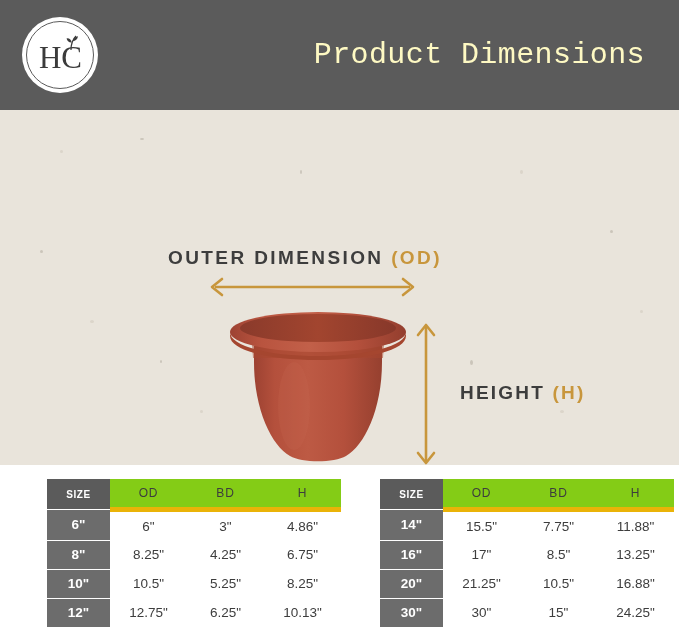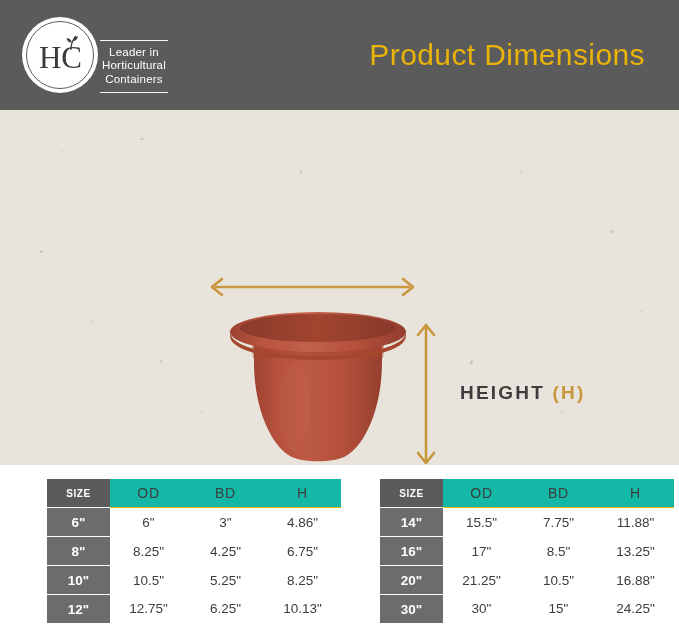--- a/index.html
+++ b/index.html
@@ -53,22 +53,22 @@
     letter-spacing:.2px;
     padding:0 4px;
   }
   .brand-rule{
     height:1px;background:#ffffff;margin:4px 2px 5px;opacity:.95;
   }
   .brand-rule.bottom{margin:6px 2px 0;}
   .brand-line{display:block;white-space:nowrap;}
   .header-title{
     position:absolute;right:34px;top:38px;
-    color:#eab308;
-    font-family:Liberation Sans, sans-serif;
+    color:#fef9c3;
+    font-family:Liberation Mono, monospace;
     font-size:30px;
     letter-spacing:.4px;
     white-space:nowrap;
   }
 
   
   .hero{
     position:absolute;left:0;top:110px;width:679px;height:355px;
     overflow:hidden;
   }
@@ -129,24 +129,24 @@
     width:63px;
     font-size:13.5px;
   }
   .dim-table th.size-col{
     background:#5b5b5b;
     letter-spacing:.6px;
     font-size:10px;
   }
   .dim-table th.data-col{
     color:#3d3d3d;
-    font-size:14px;
+    font-size:12px;
     letter-spacing:.8px;
-    border-bottom:1px solid #eab308;
-    background:#14b8a6;
+    border-bottom:5px solid #eab308;
+    background:#84cc16;
   }
   .dim-table td.data-col{
     background:#ffffff;
     width:77px;
   }
   .dim-table td.size-col{
     border-top:1px solid #ffffff;
   }
 </style>
 </head>
@@ -161,29 +161,20 @@
       <div class="logo-mark">
         <div class="logo-ring"></div>
         <div class="logo-letters">HC</div>
         <svg class="logo-leaf" viewBox="0 0 22 18">
           <path d="M11 17 C11 11, 12 7, 16 3" stroke="#3b3b3b" stroke-width="1.2" fill="none"></path>
           <path d="M11.6 9.5 C8.5 9.5, 7 7.5, 6.6 5.2 C9.6 5, 11.4 6.6, 11.6 9.5 Z" fill="#3b3b3b"></path>
           <path d="M12.6 8.2 C13.2 5.2, 15.4 3.6, 18 3.3 C17.6 6.4, 15.6 8.2, 12.6 8.2 Z" fill="#3b3b3b"></path>
         </svg>
       </div>
 
-      <div>
-        <div class="brand-rule"></div>
-        <div class="brand-text">
-          <span class="brand-line">Leader in</span>
-          <span class="brand-line">Horticultural</span>
-          <span class="brand-line">Containers</span>
-        </div>
-        <div class="brand-rule bottom"></div>
-      </div>
 
     </div>
 
     <div class="header-title">Product Dimensions</div>
   </div>
 
   <div class="hero">
     <div class="hero-bg"></div>
 
     <div class="speck" style="left:60px;top:40px;width:3px;height:3px;"></div>
@@ -192,20 +183,24 @@
     <div class="speck dark" style="left:610px;top:120px;width:3px;height:3px;"></div>
     <div class="speck" style="left:90px;top:210px;width:4px;height:3px;"></div>
     <div class="speck dark" style="left:470px;top:250px;width:3px;height:5px;"></div>
     <div class="speck" style="left:200px;top:300px;width:3px;height:3px;"></div>
     <div class="speck dark" style="left:300px;top:60px;width:2px;height:4px;"></div>
     <div class="speck" style="left:640px;top:200px;width:3px;height:3px;"></div>
     <div class="speck dark" style="left:40px;top:140px;width:3px;height:3px;"></div>
     <div class="speck" style="left:560px;top:300px;width:4px;height:3px;"></div>
     <div class="speck dark" style="left:160px;top:250px;width:2px;height:3px;"></div>
 
+    <div class="label label-od">
+      <span>OUTER DIMENSION</span>
+      <span class="code">(OD)</span>
+    </div>
     <svg class="arrow-h" style="left:205px;top:166px;" width="215" height="22">
       <line x1="10" y1="11" x2="205" y2="11" stroke="#c8963c" stroke-width="2.6"></line>
       <polyline points="17,3 7,11 17,19" fill="none" stroke="#c8963c" stroke-width="2.6" stroke-linecap="round" stroke-linejoin="round"></polyline>
       <polyline points="198,3 208,11 198,19" fill="none" stroke="#c8963c" stroke-width="2.6" stroke-linecap="round" stroke-linejoin="round"></polyline>
     </svg>
 
     <svg class="arrow-v" style="left:415px;top:208px;" width="22" height="152">
       <line x1="11" y1="9" x2="11" y2="143" stroke="#c8963c" stroke-width="2.6"></line>
       <polyline points="3,17 11,7 19,17" fill="none" stroke="#c8963c" stroke-width="2.6" stroke-linecap="round" stroke-linejoin="round"></polyline>
       <polyline points="3,135 11,145 19,135" fill="none" stroke="#c8963c" stroke-width="2.6" stroke-linecap="round" stroke-linejoin="round"></polyline>

